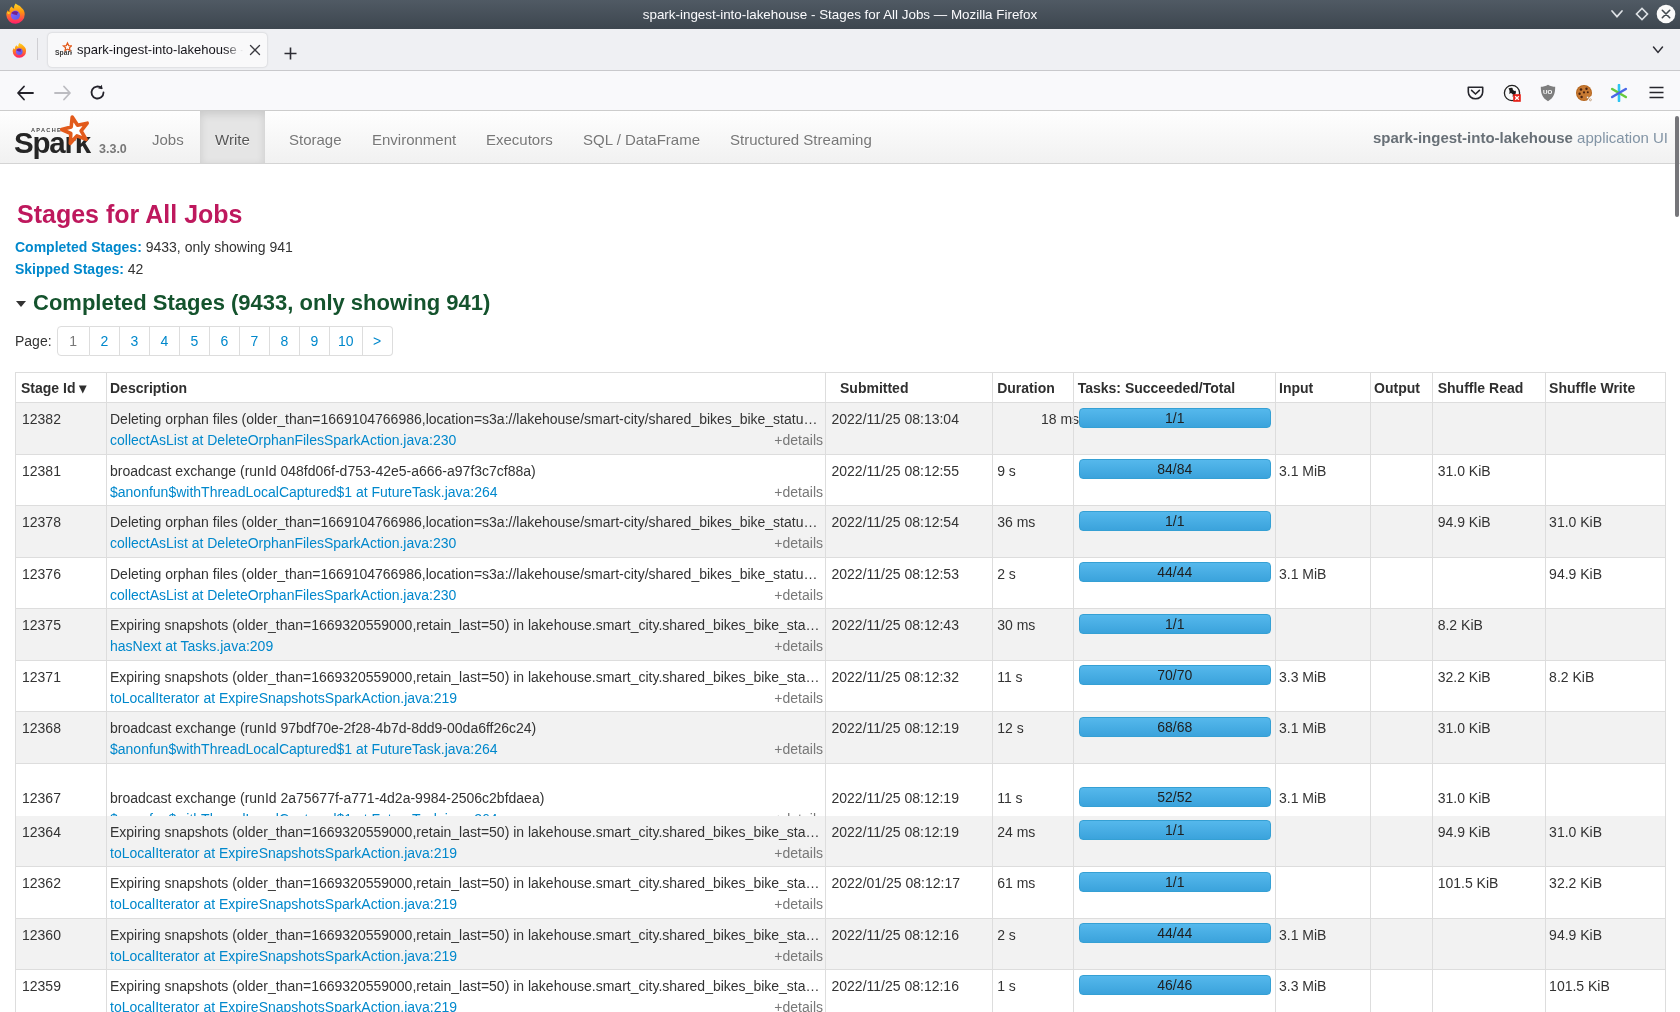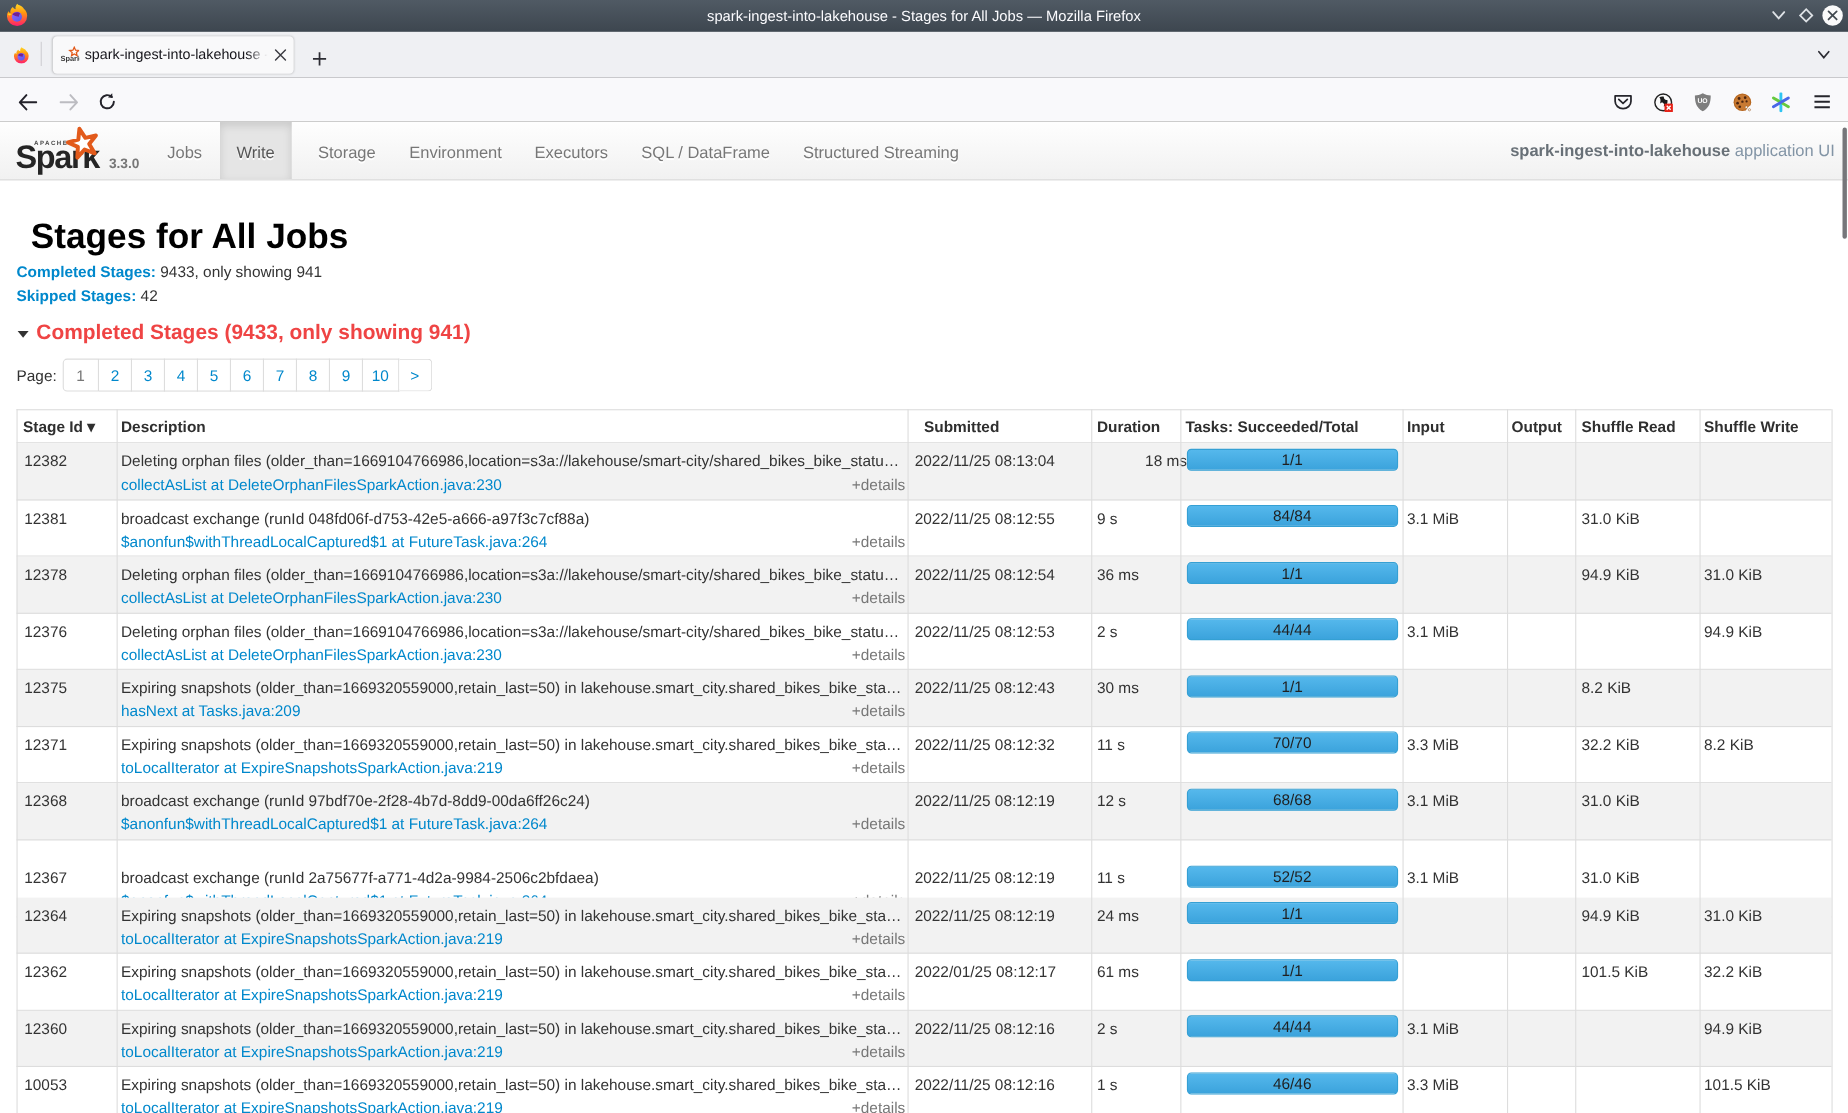--- a/index.html
+++ b/index.html
@@ -23,24 +23,24 @@
 
 #page{position:absolute;top:111px;left:0;width:1680px;height:901px;background:#fff;overflow:hidden;}
 #navbar{position:absolute;top:0;left:0;width:1680px;height:52px;
  background:linear-gradient(#fefefe,#f1f1f1);border-bottom:1px solid #d4d4d4;box-sizing:content-box;}
 #navbar .navitem{position:absolute;top:0;height:52px;line-height:57px;font-size:15px;color:#777;text-shadow:0 1px 0 #fff;padding:0 15px;}
 #navbar .active{background:#e5e5e5;color:#555;box-shadow:inset 0 3px 8px rgba(0,0,0,0.125);}
 #apptitle{position:absolute;top:0;right:12px;height:52px;line-height:53px;font-size:15px;color:#8294a5;}
 #apptitle b{color:#687077;}
 
 #content{position:absolute;top:0;left:0;width:1680px;height:901px;}
-h3.title{position:absolute;left:28px;top:87.5px;margin:0;font-size:32px;line-height:30px;color:#000000;font-weight:bold;}
+h3.title{position:absolute;left:17px;top:87.5px;margin:0;font-size:25px;line-height:30px;color:#be185d;font-weight:bold;}
 .statline{position:absolute;left:15px;font-size:14px;line-height:20px;color:#333;}
 .statline b{color:#0088cc;}
-#h4c{position:absolute;left:33px;top:180px;font-size:19px;font-weight:bold;color:#ef4444;line-height:24px;}
+#h4c{position:absolute;left:33px;top:180px;font-size:22px;font-weight:bold;color:#14532d;line-height:24px;}
 #arrow{position:absolute;left:16px;top:190px;width:0;height:0;border-left:5.5px solid transparent;border-right:5.5px solid transparent;border-top:6.5px solid #333;}
 
 #pagerow{position:absolute;left:15px;top:215px;width:1650px;height:30px;font-size:14px;color:#333;}
 #pglabel{position:absolute;left:0;top:0;line-height:30px;}
 #pggroup{position:absolute;left:41.5px;top:0;height:30px;}
 #pggroup .pgc{float:left;height:28px;line-height:28px;border:1px solid #ddd;border-left:none;box-sizing:content-box;text-align:center;color:#0088cc;font-size:14px;background:#fff;}
 #pggroup .pgc.first{border-left:1px solid #ddd;border-radius:4px 0 0 4px;}
 #pggroup .pgc.last{border-radius:0 4px 4px 0;}
 #jumpform{position:absolute;right:0;top:0;height:30px;line-height:30px;white-space:nowrap;}
 .ibox{display:inline-block;vertical-align:middle;margin:-3px 2px 0 1px;height:30px;border:1px solid #ccc;border-radius:4px;background:#fff;font-size:14px;color:#555;line-height:28px;padding-left:12px;box-sizing:border-box;}
@@ -331,21 +331,21 @@
     <div class="c" style="left:95px;max-width:711px;overflow:hidden;text-overflow:ellipsis">Expiring snapshots (older_than=1669320559000,retain_last=50) in lakehouse.smart_city.shared_bikes_bike_status_silver</div>
     <div class="l2" style="left:95px">toLocalIterator at ExpireSnapshotsSparkAction.java:219</div>
     <div class="det" style="left:726px;width:82px;text-align:right">+details</div>
     <div class="c" style="left:816.5px">2022/11/25 08:12:16</div>
     <div class="c" style="left:982.2px">2 s</div>
     <div class="pbar">44/44</div>
     <div class="c" style="left:1264px">3.1 MiB</div>
     <div class="c" style="left:1534.1px">94.9 KiB</div>
    </div>
    <div class="row" style="top:598.38px">
-    <div class="c" style="left:7px">10053</div>
+    <div class="c" style="left:7px">12359</div>
     <div class="c" style="left:95px;max-width:711px;overflow:hidden;text-overflow:ellipsis">Expiring snapshots (older_than=1669320559000,retain_last=50) in lakehouse.smart_city.shared_bikes_bike_status_silver</div>
     <div class="l2" style="left:95px">toLocalIterator at ExpireSnapshotsSparkAction.java:219</div>
     <div class="det" style="left:726px;width:82px;text-align:right">+details</div>
     <div class="c" style="left:816.5px">2022/11/25 08:12:16</div>
     <div class="c" style="left:982.2px">1 s</div>
     <div class="pbar">46/46</div>
     <div class="c" style="left:1264px">3.3 MiB</div>
     <div class="c" style="left:1534.1px">101.5 KiB</div>
    </div>
    <div class="vline" style="left:0.0px"></div>

